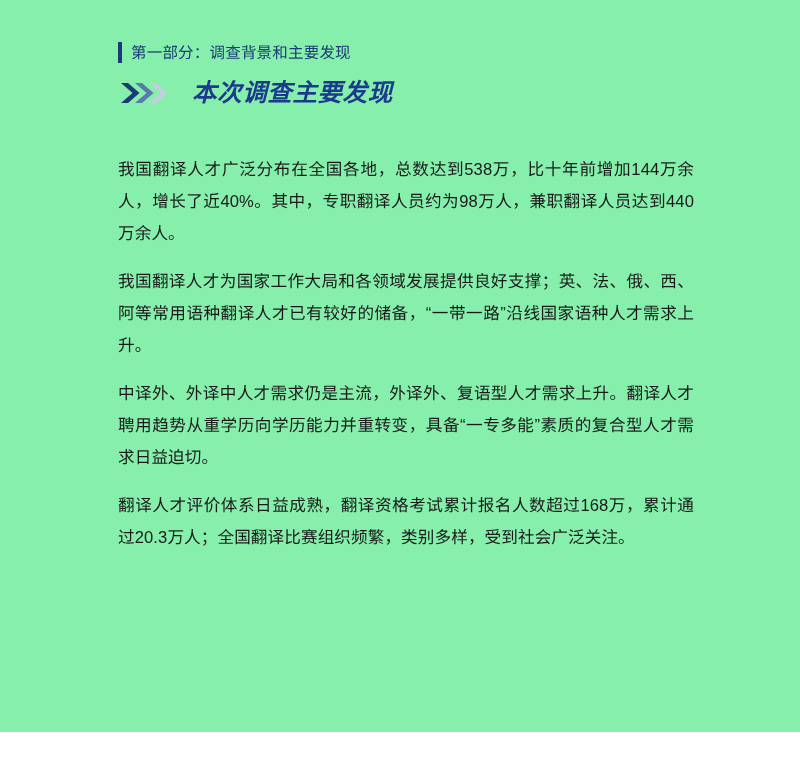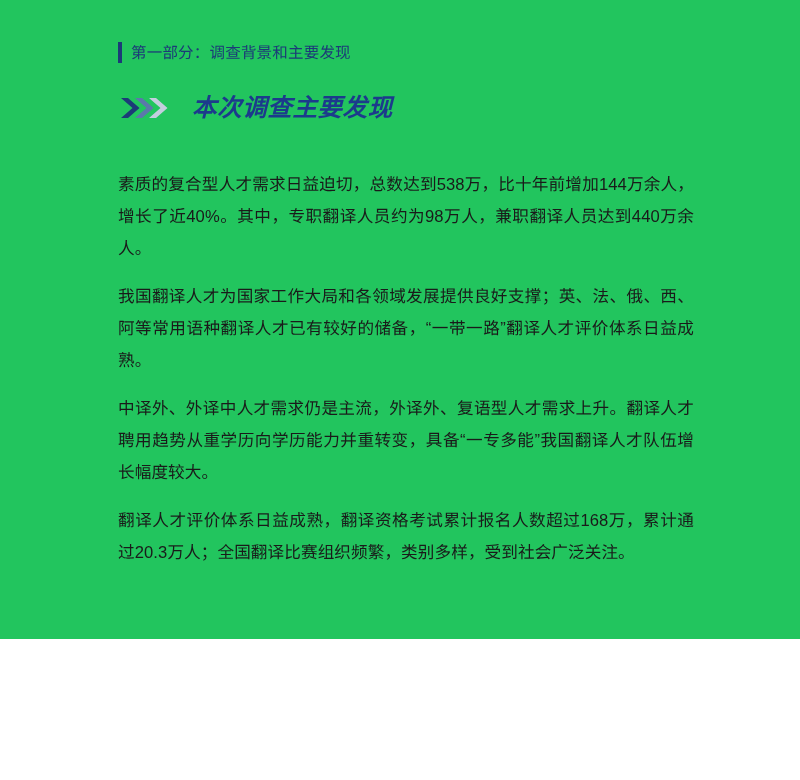--- a/index.html
+++ b/index.html
@@ -13,24 +13,24 @@
     background: #ffffff;
     font-family: "Liberation Sans", "DejaVu Sans", sans-serif;
     color: #1a1a1a;
     overflow: hidden;
     -webkit-font-smoothing: antialiased;
   }
 
   .page {
     position: relative;
     width: 800px;
-    height: 639px;
+    height: 732px;
     box-sizing: border-box;
     padding: 12px;
-    background: #22c55e;
+    background: #86efac;
   }
 
   .content {
     position: absolute;
     left: 118px;
     top: 0;
     width: 576px;
   }
 
   
@@ -52,21 +52,21 @@
     line-height: 21px;
     color: #1c3a78;
     letter-spacing: 0.2px;
     white-space: nowrap;
   }
 
   
   .headline {
     display: flex;
     align-items: center;
-    margin-top: 29px;
+    margin-top: 14px;
   }
   .chevrons {
     display: flex;
     align-items: center;
     flex: 0 0 auto;
     margin-right: 20px;
     margin-left: 2px;
   }
   .chevrons svg {
     display: block;
@@ -114,20 +114,20 @@
         <svg width="52" height="24" viewBox="0 0 52 24" aria-hidden="true">
           <path d="M1 2 L12.5 12 L1 22 L8 22 L19.5 12 L8 2 Z" fill="#1c3a78"></path>
           <path d="M15 2 L26.5 12 L15 22 L22 22 L33.5 12 L22 2 Z" fill="#5b79aa"></path>
           <path d="M29 2 L40.5 12 L29 22 L36 22 L47.5 12 L36 2 Z" fill="#c3cede"></path>
         </svg>
       </div>
       <div class="headline-text">本次调查主要发现</div>
     </div>
 
     <div class="body-copy">
-      <p class="para">素质的复合型人才需求日益迫切，总数达到538万，比十年前增加144万余人，增长了近40%。其中，专职翻译人员约为98万人，兼职翻译人员达到440万余人。</p>
-      <p class="para">我国翻译人才为国家工作大局和各领域发展提供良好支撑；英、法、俄、西、阿等常用语种翻译人才已有较好的储备，“一带一路”翻译人才评价体系日益成熟。</p>
-      <p class="para">中译外、外译中人才需求仍是主流，外译外、复语型人才需求上升。翻译人才聘用趋势从重学历向学历能力并重转变，具备“一专多能”我国翻译人才队伍增长幅度较大。</p>
+      <p class="para">我国翻译人才广泛分布在全国各地，总数达到538万，比十年前增加144万余人，增长了近40%。其中，专职翻译人员约为98万人，兼职翻译人员达到440万余人。</p>
+      <p class="para">我国翻译人才为国家工作大局和各领域发展提供良好支撑；英、法、俄、西、阿等常用语种翻译人才已有较好的储备，“一带一路”沿线国家语种人才需求上升。</p>
+      <p class="para">中译外、外译中人才需求仍是主流，外译外、复语型人才需求上升。翻译人才聘用趋势从重学历向学历能力并重转变，具备“一专多能”素质的复合型人才需求日益迫切。</p>
       <p class="para">翻译人才评价体系日益成熟，翻译资格考试累计报名人数超过168万，累计通过20.3万人；全国翻译比赛组织频繁，类别多样，受到社会广泛关注。</p>
     </div>
 
   </div>
 </div>
 
 </body></html>

